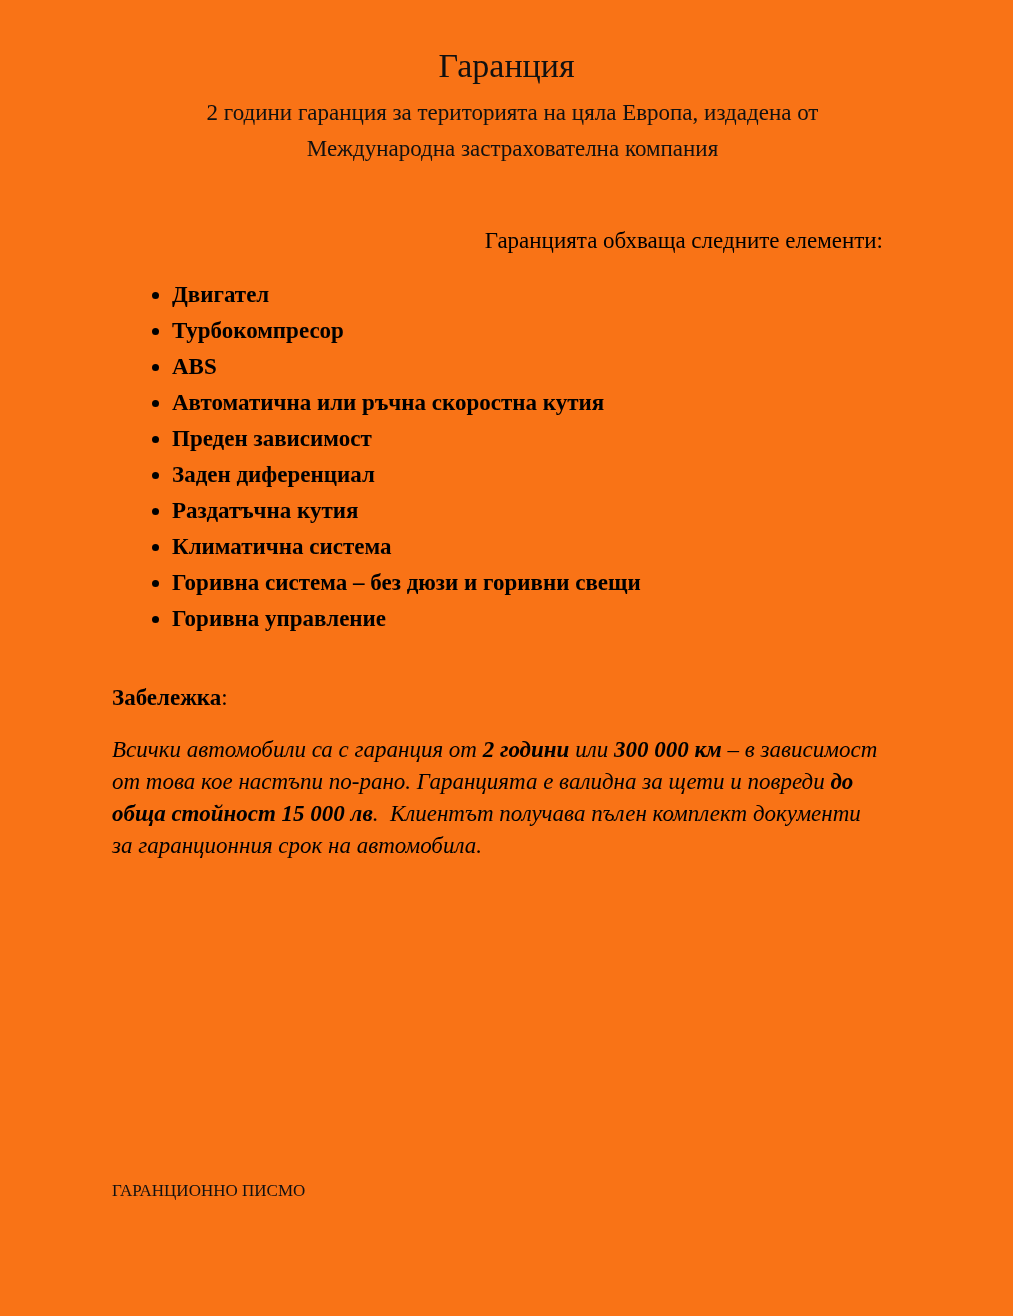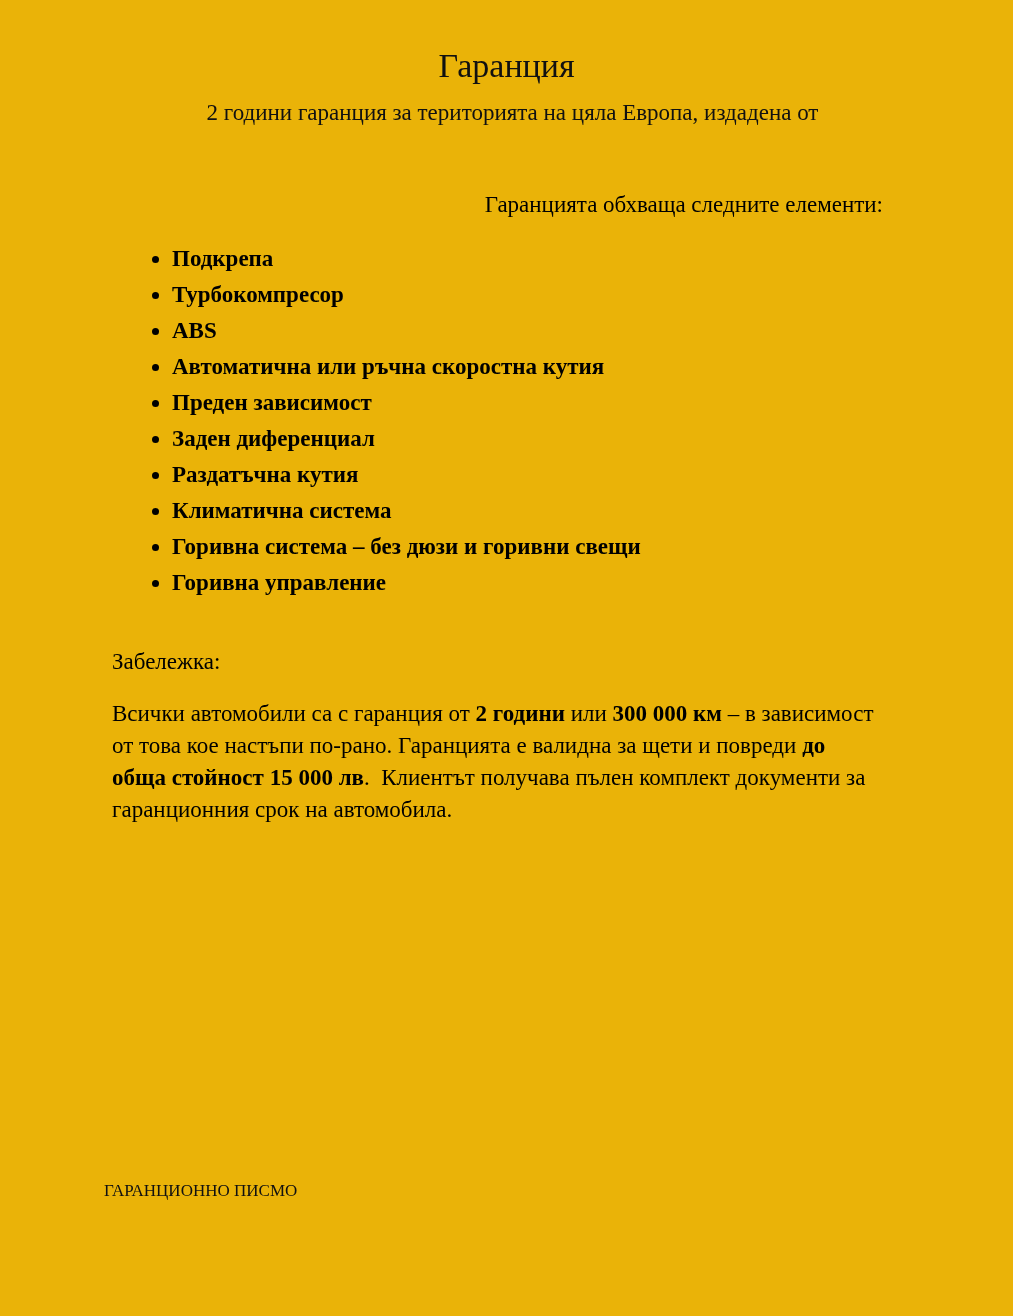--- a/index.html
+++ b/index.html
@@ -4,21 +4,21 @@
 <style>
   html, body {
     margin: 0;
     padding: 0;
     background: #ffffff;
   }
   .page {
     position: relative;
     width: 1013px;
     height: 1316px;
-    background: #eab308;
+    background: #f97316;
     color: #000000;
     font-family: "Liberation Serif", "DejaVu Serif", serif;
     overflow: hidden;
   }
   .doc-title {
     margin: 0;
     padding-top: 46px;
     text-align: center;
     font-size: 34px;
     font-weight: normal;
@@ -54,57 +54,59 @@
     line-height: 23px;
     margin-bottom: 13px;
   }
   .note-heading {
     margin: 54px 0 0 0;
     font-size: 23px;
     line-height: 28px;
     font-weight: normal;
   }
   .note-heading b {
-    font-weight: normal;
+    font-weight: bold;
   }
   .note-body {
     margin: 22px 0 0 0;
     font-size: 23px;
     line-height: 32px;
     font-weight: normal;
+    font-style: italic;
   }
   .note-body b {
     font-weight: bold;
   }
   .page-footer {
     position: absolute;
-    left: 104px;
+    left: 112px;
     top: 1180px;
     font-size: 17px;
     line-height: 21.5px;
     color: #111111;
   }
 </style>
 </head>
 <body>
 
 <div class="page">
 
   <h1 class="doc-title">Гаранция</h1>
 
   <p class="doc-subtitle">
     <span>2 години гаранция за територията на цяла Европа, издадена от</span><br>
+    <span>Международна застрахователна компания</span>
   </p>
 
   <div class="content">
 
     <p class="intro-line">Гаранцията обхваща следните елементи:</p>
 
     <ul class="coverage-list">
-      <li>Подкрепа</li>
+      <li>Двигател</li>
       <li>Турбокомпресор</li>
       <li>ABS</li>
       <li>Автоматична или ръчна скоростна кутия</li>
       <li>Преден зависимост</li>
       <li>Заден диференциал</li>
       <li>Раздатъчна кутия</li>
       <li>Климатична система</li>
       <li>Горивна система – без дюзи и горивни свещи</li>
       <li>Горивна управление</li>
     </ul>

